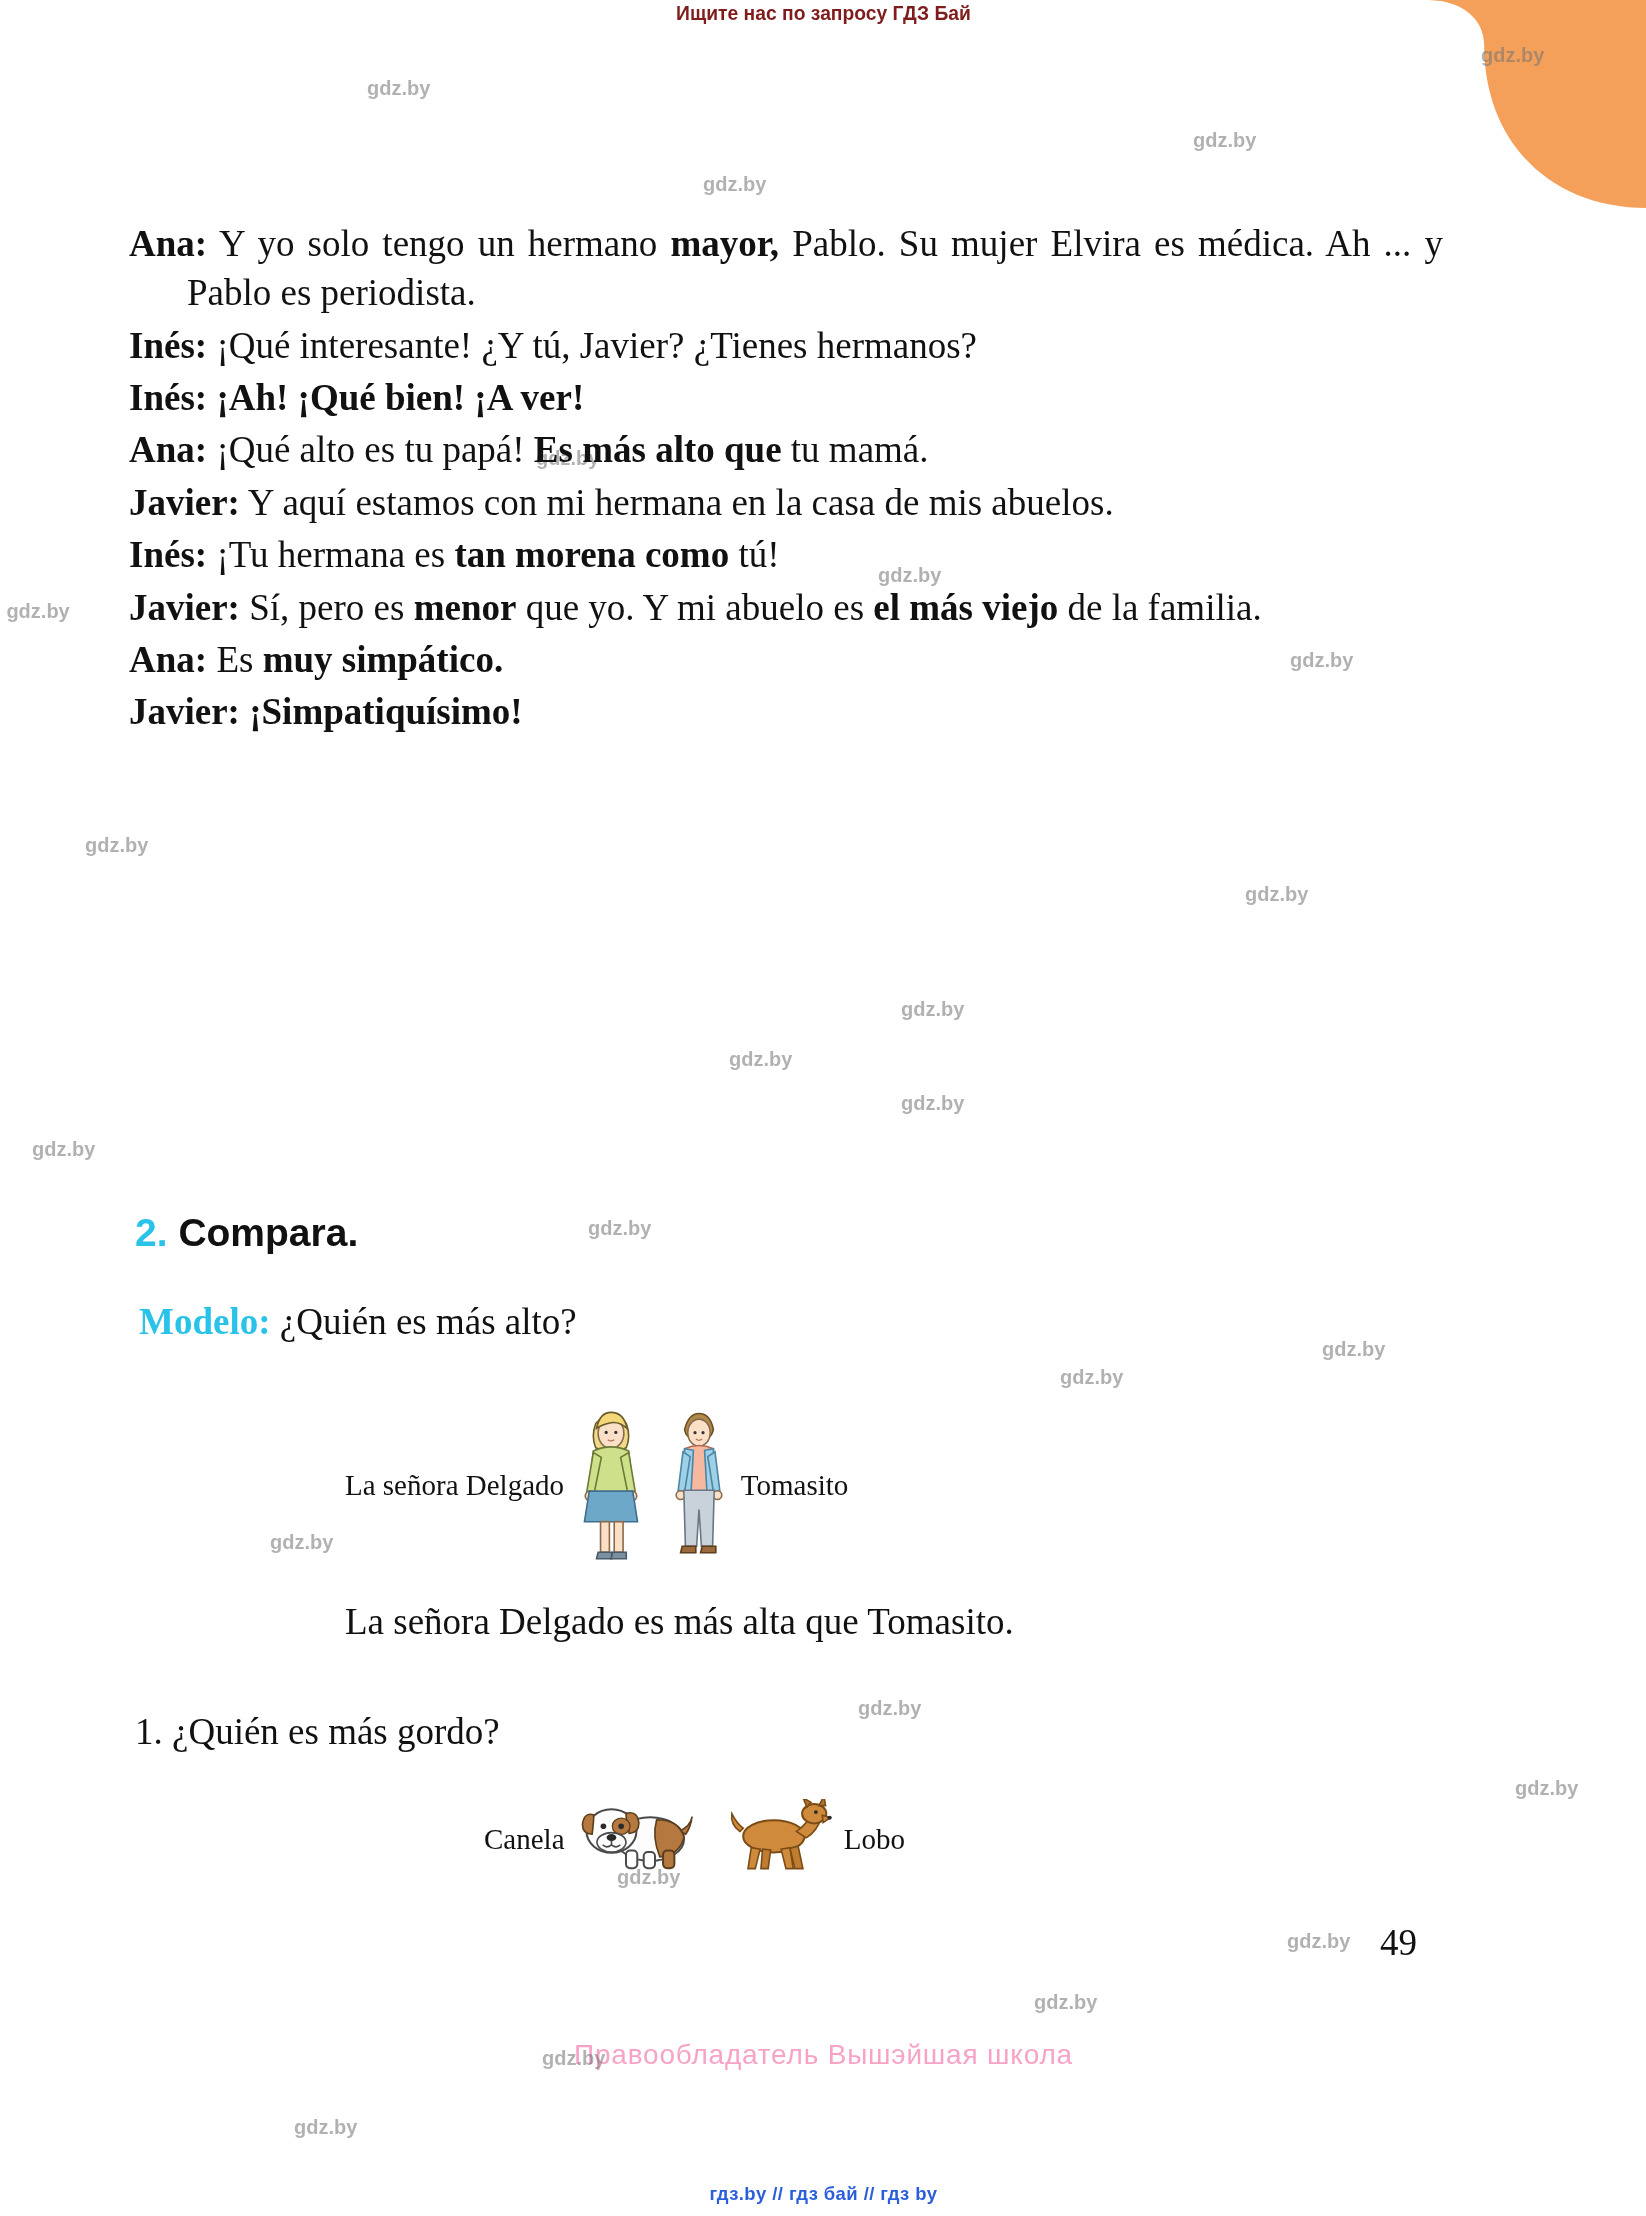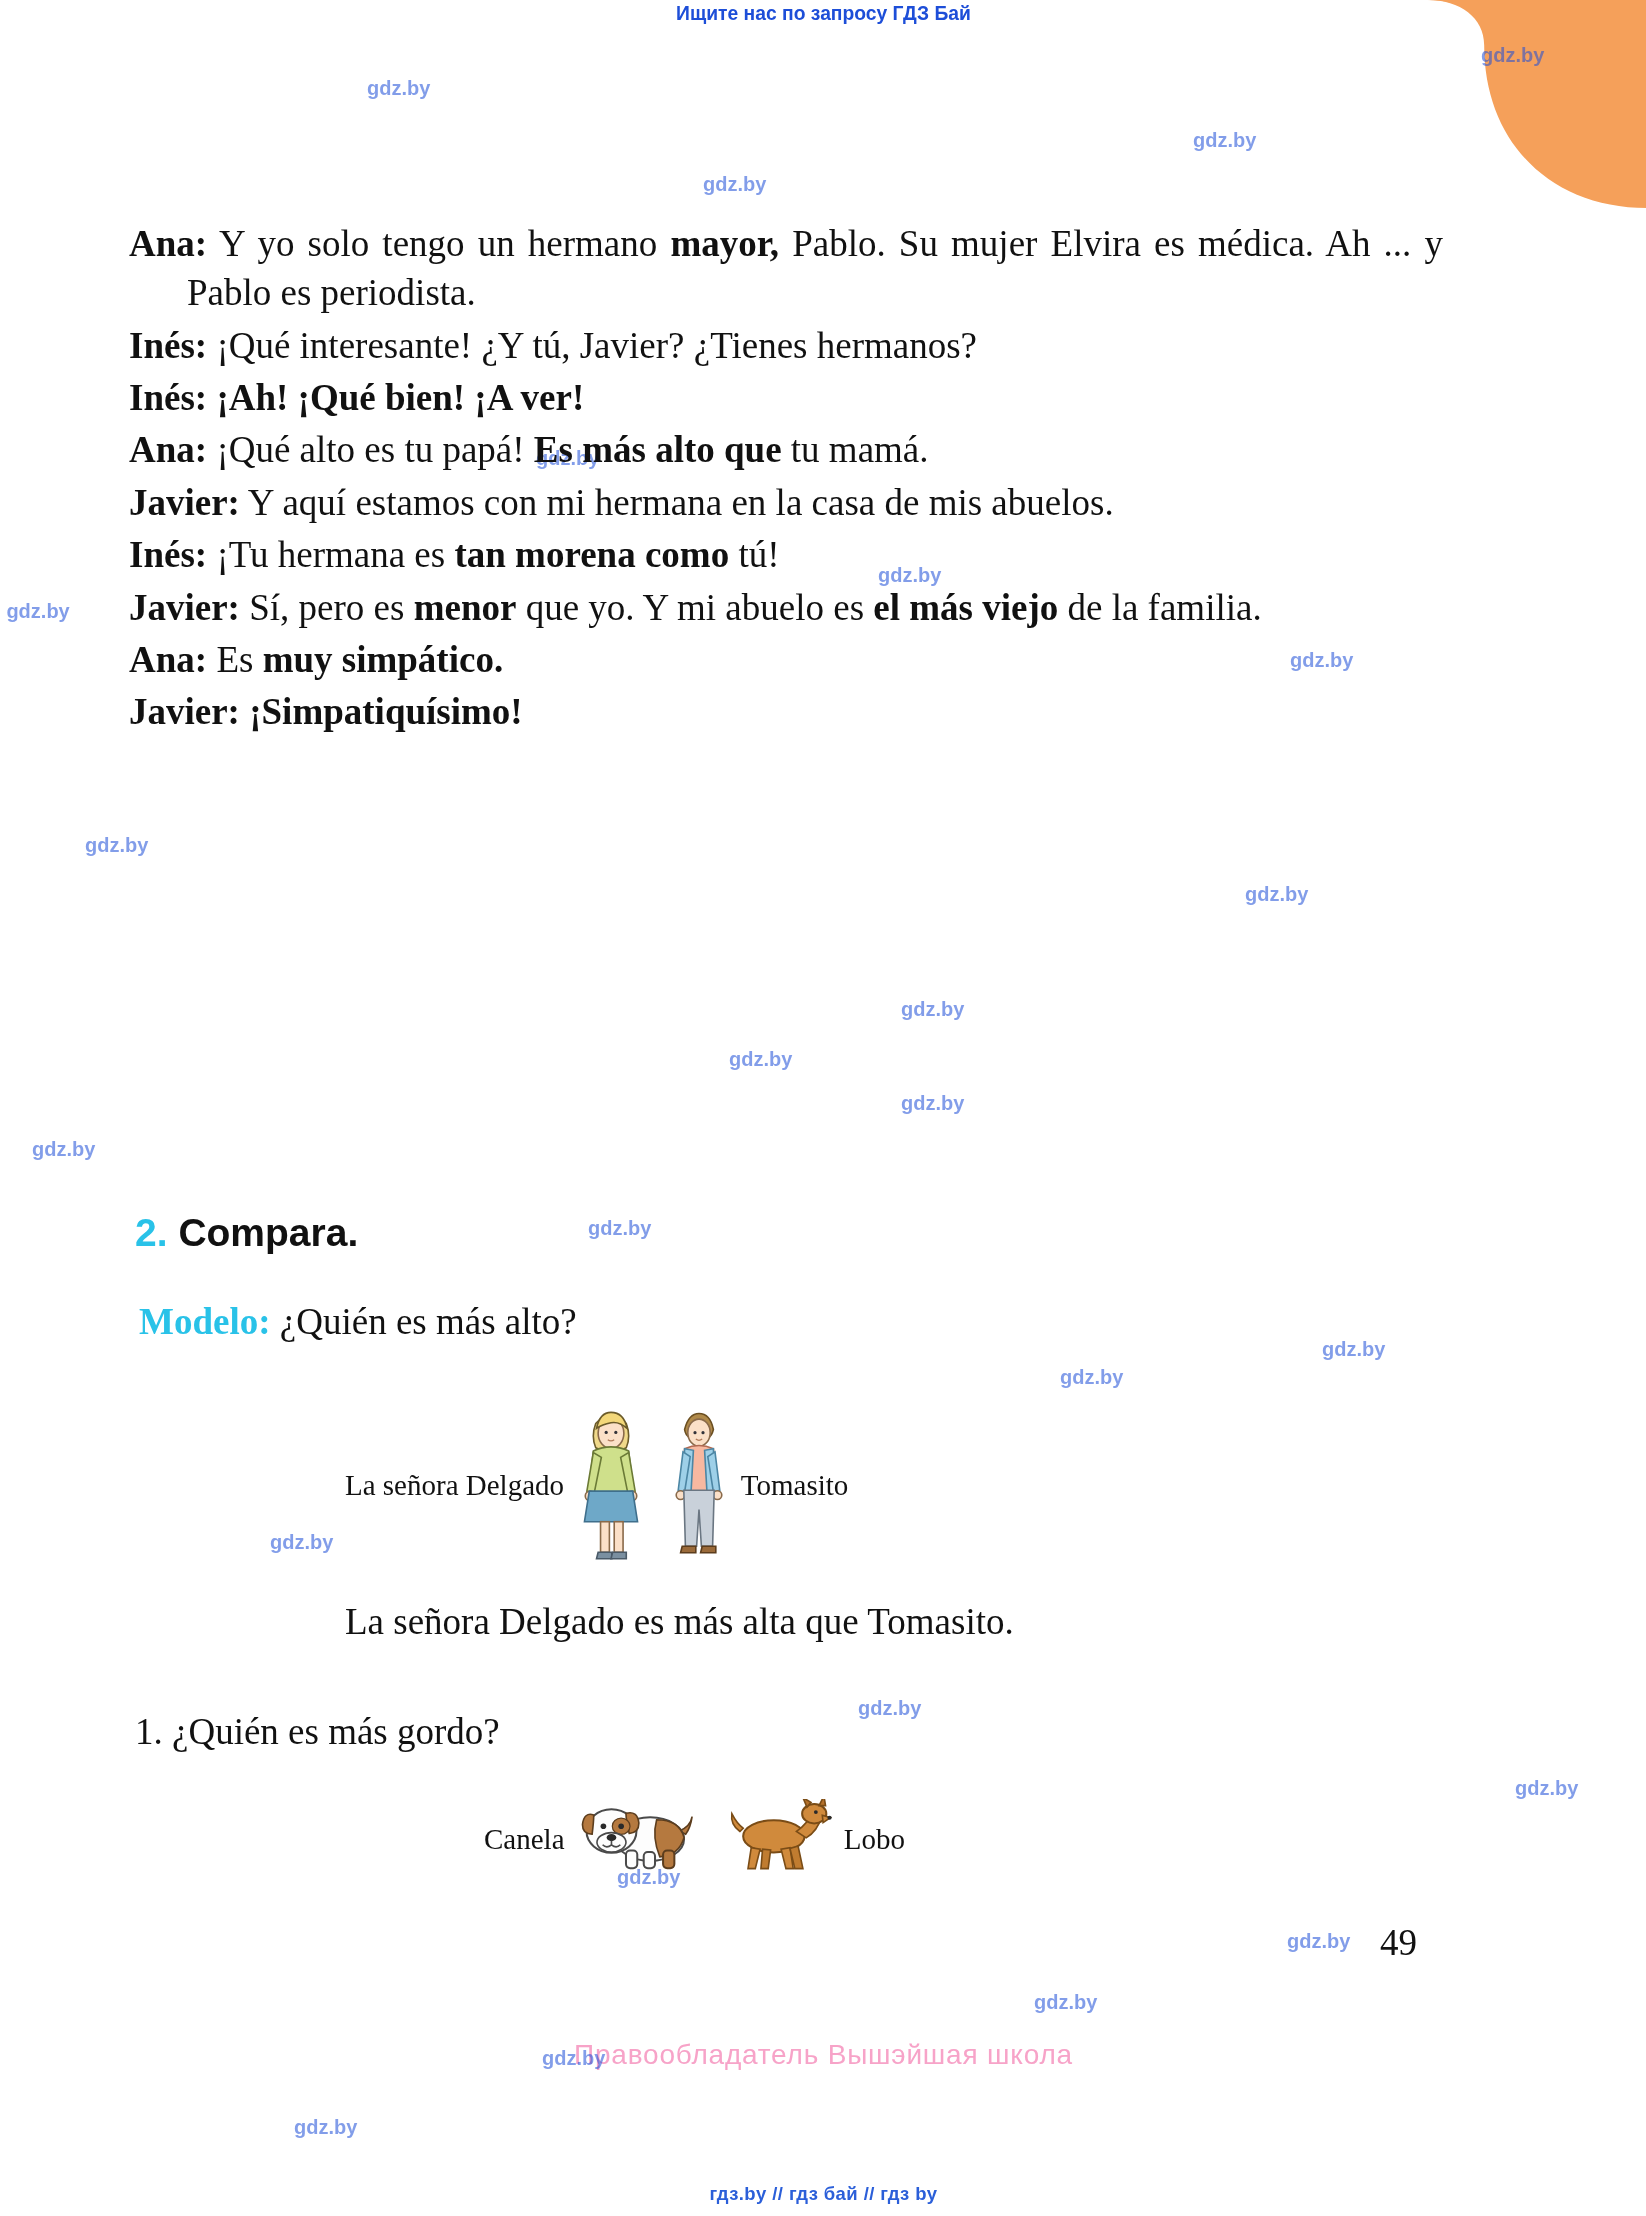--- a/index.html
+++ b/index.html
@@ -14,37 +14,37 @@
     font-family: "Liberation Serif", serif;
     color: #111111;
     overflow: hidden;
   }
 
   
   .wm {
     position: absolute;
     font-family: "Liberation Sans", sans-serif;
     font-weight: bold;
-    color: #1d4ed8;
+    color: #737373;
     opacity: .55;
     font-size: 20px;
     white-space: nowrap;
     pointer-events: none;
   }
 
   .top-banner {
     position: absolute;
     top: 3.2px;
     left: 0;
     width: 100%;
     text-align: center;
     font-family: "Liberation Sans", sans-serif;
     font-weight: bold;
     font-size: 19.3px;
-    color: #1d4ed8;
+    color: #7f1d1d;
   }
   .bottom-banner {
     position: absolute;
     bottom: 11.3px;
     left: 0;
     width: 100%;
     text-align: center;
     font-family: "Liberation Sans", sans-serif;
     font-weight: bold;
     font-size: 18.5px;

